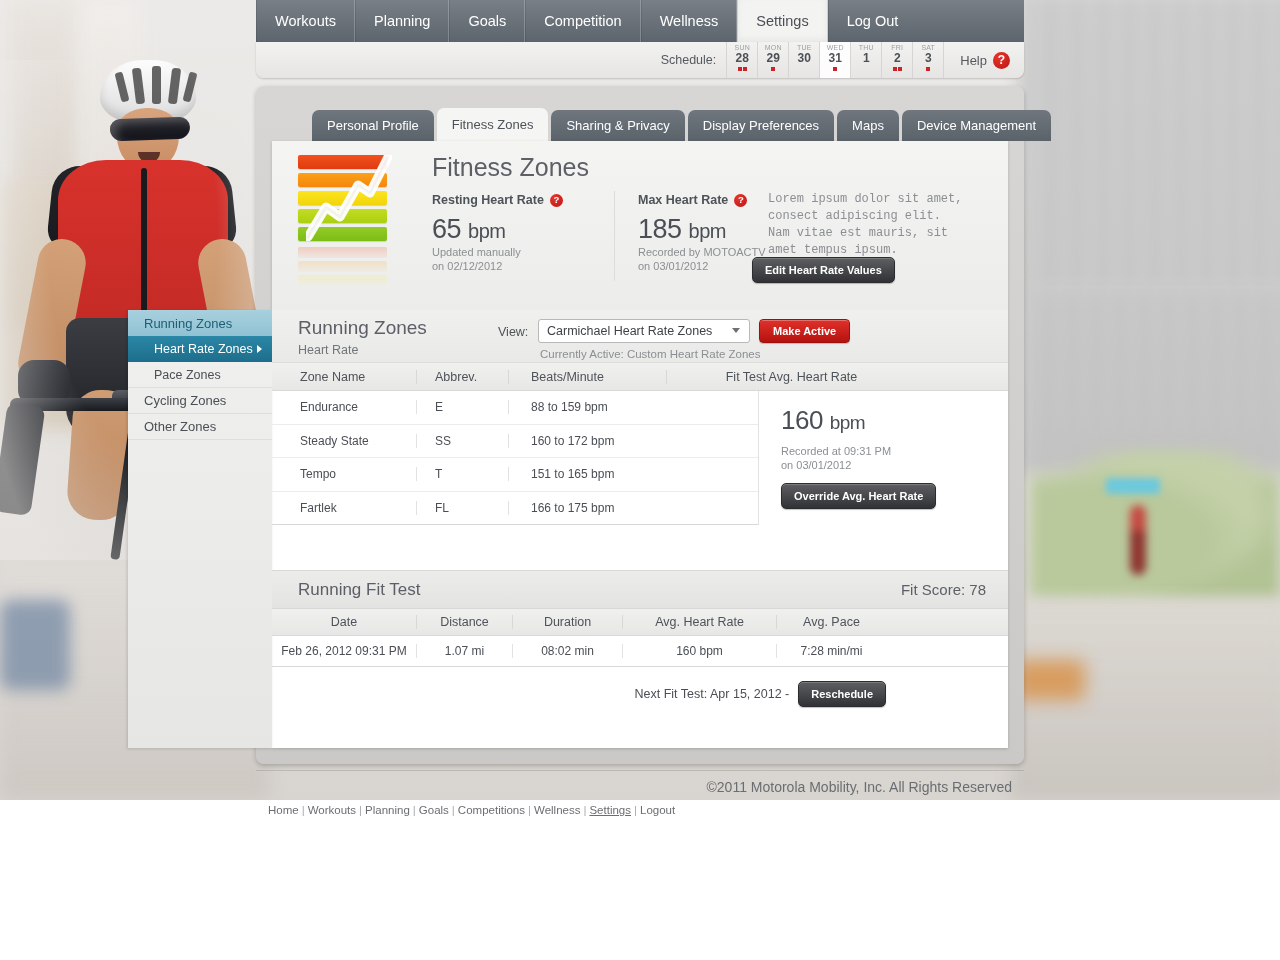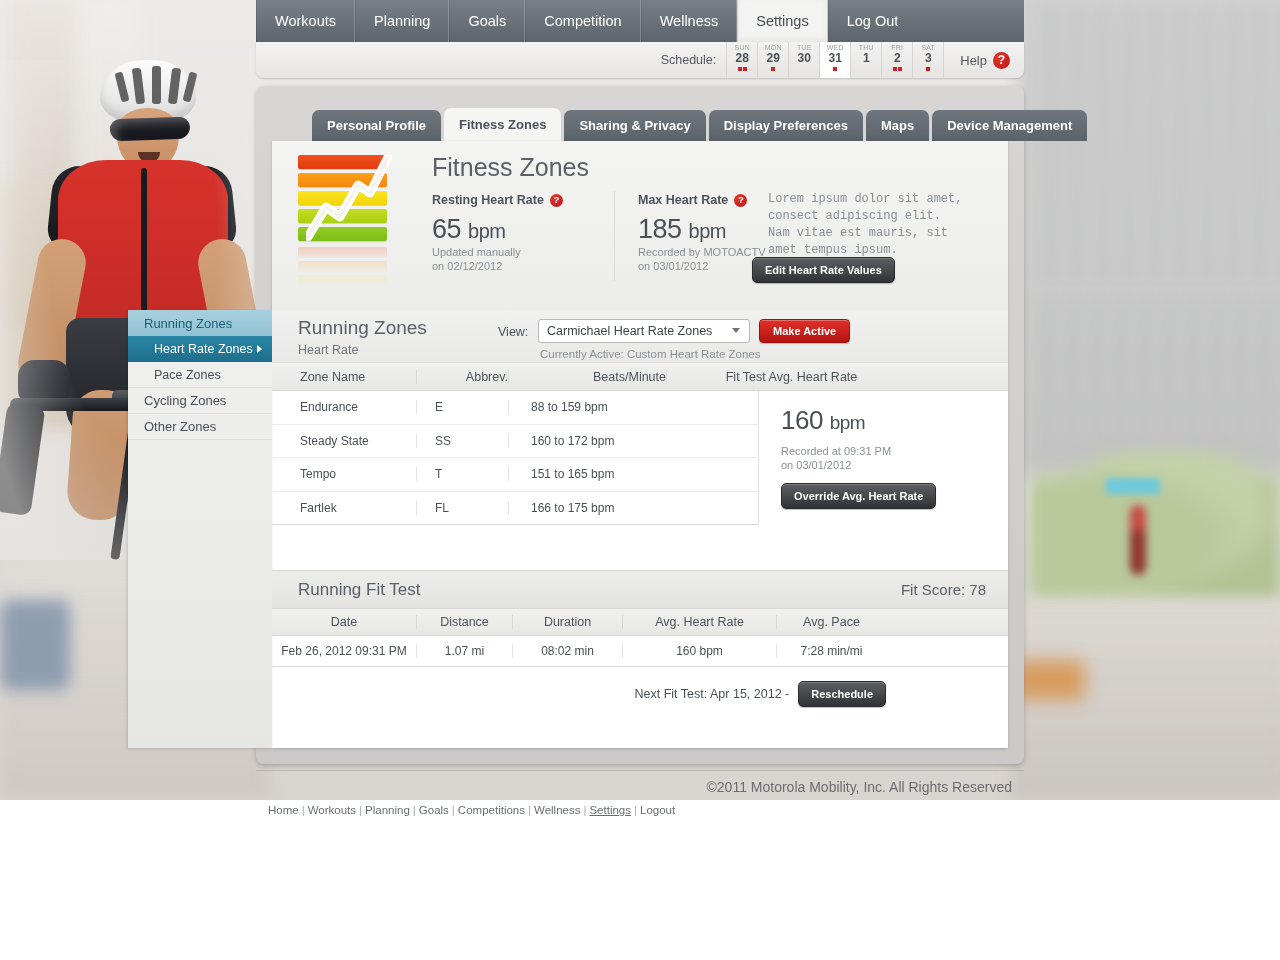--- a/index.html
+++ b/index.html
@@ -187,21 +187,20 @@
     background: linear-gradient(to bottom,#d7d6d4,#cac9c7);
     border-radius: 8px;
     box-shadow: 0 2px 5px rgba(0,0,0,.22);
   }
   #tabs { position:absolute; left:56px; top:22px; height:33px; display:flex; align-items:flex-end; gap:3px;}
   .tab {
     height:31px; padding:0 15px; display:flex; align-items:center;
     background: linear-gradient(to bottom,#6f767e,#5a626a);
     color:#fff; font-size:13px; border-radius:7px 7px 0 0; cursor:pointer;
     white-space:nowrap;
-    font-weight:bold;
   }
   .tab.active { background:#f5f5f4; color:#4d5258; height:33px; }
 
   #panel {
     position:absolute; left:16px; top:55px; width:736px; height:607px;
     background:#ffffff; box-shadow:0 1px 3px rgba(0,0,0,.18);
   }
 
   
   #panel-head { position:absolute; left:0; top:0; width:736px; height:169px;
@@ -271,21 +270,21 @@
   
   #zones-table { position:absolute; left:0; top:53px; width:736px; }
   .zt-row { display:flex; height:33.5px; align-items:center; }
   .zt-head { height:28px; background: linear-gradient(to bottom,#f0f0ef,#e7e7e6);
     border-bottom:1px solid #d8d8d6; font-size:12.5px; color:#4e5359; }
   .zt-c1 { width:144px; padding-left:28px; }
   .zt-c2 { width:92px; padding-left:18px; border-left:1px solid #e2e2e0;}
   .zt-c3 { width:158px; padding-left:22px; border-left:1px solid #e2e2e0;}
   .zt-c4 { width:250px; padding-left:20px; border-left:1px solid #e2e2e0;}
   .zt-head .zt-c1 { padding-left:28px;}
-  .zt-head .zt-c2, .zt-head .zt-c3 { border-left:1px solid #d8d8d6;text-align:right;}
+  .zt-head .zt-c2, .zt-head .zt-c3 { border-left:1px solid #d8d8d6;}
   .zt-head .zt-c4 { border-left:1px solid #d8d8d6; text-align:center; padding-left:0; width:250px;}
   .zt-body-row { border-bottom:1px solid #ececea; font-size:12px; color:#4a4f55;}
   .zt-body-row:last-of-type { border-bottom:1px solid #d8d8d6;}
 
   #fit-avg-panel { position:absolute; left:486px; top:81px; width:250px; height:134px;
     border-left:1px solid #e2e2e0; background:#fff; padding:14px 0 0 22px;}
   #fit-avg-value { font-size:26px; color:#4a4f55; letter-spacing:-.5px;}
   #fit-avg-value small { font-size:19px;}
   #fit-avg-sub { font-size:11px; color:#8b8f93; line-height:14px; margin-top:8px;}
   #override-btn { margin-top:11px; }

